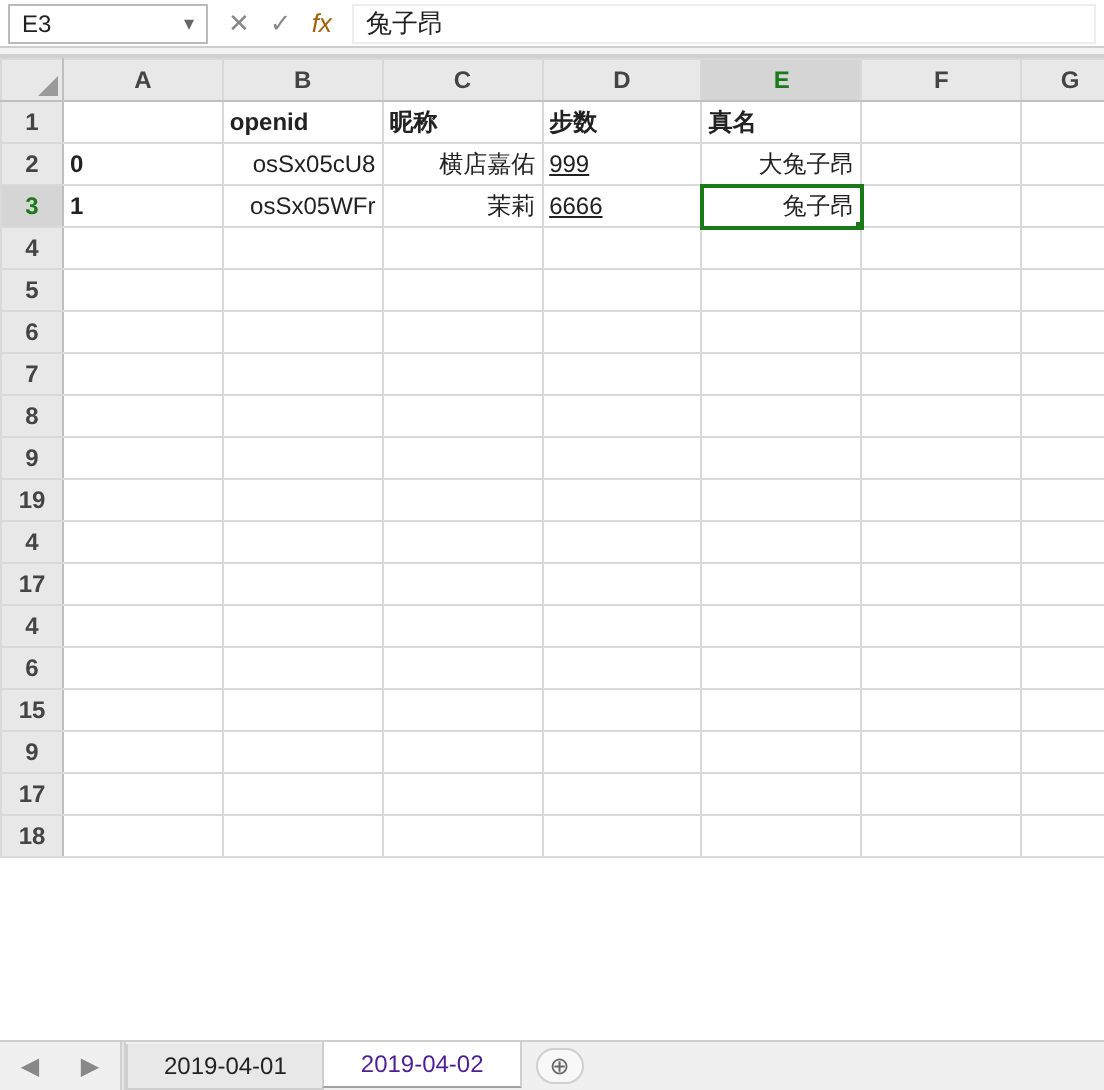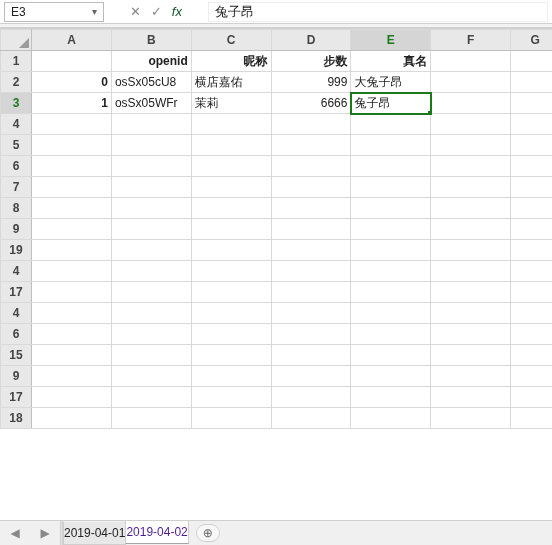--- a/index.html
+++ b/index.html
@@ -1,53 +1,53 @@
 <!DOCTYPE html>
 <html><head>
 <meta charset="utf-8">
 <style>
   * { margin: 0; padding: 0; box-sizing: border-box; }
   body { font-family: "Microsoft YaHei", Arial, sans-serif; font-size: 12px; background: #fff; width: 552px; height: 545px; overflow: hidden; position: relative; color: #222; }
 
   
-  .formula-row { display: flex; align-items: center; height: 24px; border-bottom: 1px solid #cfcfcf; background: #fff; padding: 2px 4px; gap: 22px; }
+  .formula-row { display: flex; align-items: center; height: 24px; border-bottom: 1px solid #cfcfcf; background: #fff; padding: 2px 4px; gap: 6px; }
   .name-box { width: 100px; height: 20px; border: 1px solid #bbb; display: flex; align-items: center; padding: 0 6px; font-size: 12px; background: #fff; justify-content: space-between;}
   .name-box .arrow { font-size: 10px; color: #666; }
   .fb-icons { display: flex; align-items: center; gap: 10px; color: #888; font-size: 13px; padding: 0 4px;}
   .fb-icons span { cursor: pointer; }
-  .fx { font-style: italic; color: #14532d; }
+  .fx { font-style: italic; color: #a16207; }
   .formula-input { flex: 1; height: 20px; border: 1px solid #eee; padding: 0 6px; font-size: 13px; display: flex; align-items: center; }
 
   .thin-sep { height: 4px; background: #f3f3f3; border-bottom: 1px solid #d0d0d0; }
 
   
   .grid-wrap { position: relative; height: 470px; overflow: hidden; border-top: 1px solid #d0d0d0; }
   table { border-collapse: collapse; table-layout: fixed; width: 560px; }
   td, th { border: 1px solid #d9d9d9; height: 21px; overflow: hidden; white-space: nowrap; font-size: 12px; }
   .corner { width: 28px; background: #e8e8e8; border-right: 1px solid #bfbfbf; border-bottom: 1px solid #bfbfbf; position: relative; }
   .corner::after { content:""; position:absolute; right:2px; bottom:2px; border:5px solid transparent; border-right-color:#9a9a9a; border-bottom-color:#9a9a9a; }
   .col-head { background: #e8e8e8; text-align: center; color: #444; border-bottom: 1px solid #bfbfbf; }
   .col-head.selected, .row-head.selected { background:#d5d5d5; color:#1a7a1a; }
   .row-head { width: 28px; background: #e8e8e8; text-align: center; color: #444; border-right: 1px solid #bfbfbf;}
   .cell { padding: 0 3px; }
-  .num { text-align: right; }
-  .txt { text-align: left; }
-  .ctr { text-align: right; font-weight: bold; }
+  .num { text-align: left; text-decoration: underline; }
+  .txt { text-align: right; }
+  .ctr { text-align: left; font-weight: bold; }
   .selected-cell { outline: 2px solid #1a7a1a; outline-offset: -1px; position: relative; }
   .selected-cell::after { content:""; position:absolute; right:-3px; bottom:-3px; width:5px; height:5px; background:#1a7a1a;}
 
   
   .cA { width: 72px; } .cB { width: 72px; } .cC { width: 72px; } .cD { width: 72px; }
   .cE { width: 72px; } .cF { width: 72px; } .cG { width: 44px; }
 
   
   .tabs-bar { position:absolute; bottom:0; left:0; right:0; height:25px; background:#f0f0f0; border-top:1px solid #cfcfcf; display:flex; align-items:center; font-size:12px;}
   .tab-nav { width:30px; display:flex; justify-content:center; color:#888; gap:4px; padding:0 6px;}
   .tab-sep { width:3px; height:100%; background:#e5e5e5; border-left:1px solid #cfcfcf; border-right:1px solid #cfcfcf;}
-  .tab { padding: 4px 0; border:1px solid #cfcfcf; border-top:none; background:#e8e8e8; margin-right:-1px; cursor:pointer;}
+  .tab { padding: 4px 18px; border:1px solid #cfcfcf; border-top:none; background:#e8e8e8; margin-right:-1px; cursor:pointer;}
   .tab.active { background:#fff; color:#4c1d95; border-bottom:1px solid #a3a3a3; margin-top:-1px;}
   .tab-add { width:24px; height:18px; margin-left:8px; display:flex; align-items:center; justify-content:center; border:1px solid #cfcfcf; border-radius:10px; color:#666; background:#f8f8f8; cursor:pointer;}
   .hscroll { flex:1; }
 </style>
 </head>
 <body>
 
 <div class="formula-row">
   <div class="name-box">
     <span>E3</span>

